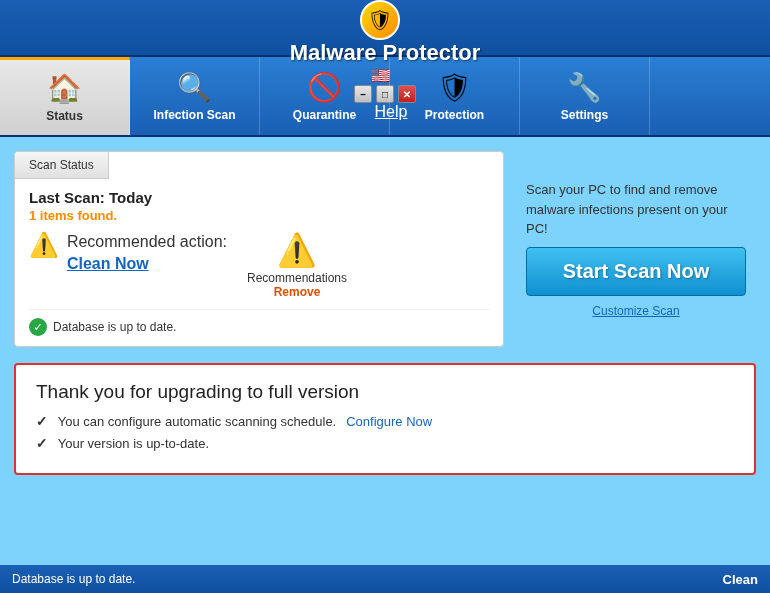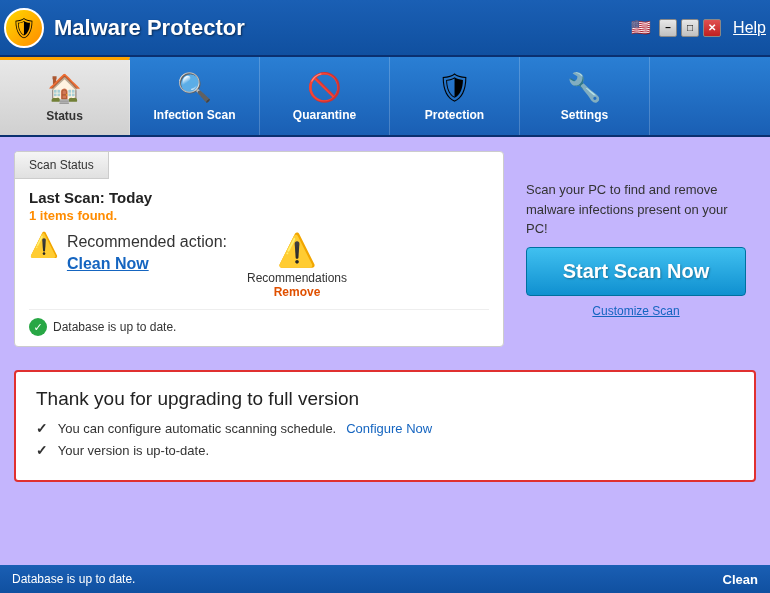--- a/index.html
+++ b/index.html
@@ -4,22 +4,23 @@
   <style>
     * { margin: 0; padding: 0; box-sizing: border-box; }
     body { width: 770px; height: 593px; font-family: Arial, sans-serif; font-size: 13px; overflow: hidden; background: #d4d0c8; }
 
     
     .title-bar {
       background: linear-gradient(to bottom, #1a5fb4, #1050a0);
       height: 57px;
       display: flex;
       align-items: center;
-      padding: 0 4px;
+      padding: 0 16px;
       border-bottom: 2px solid #0a3070;
+      flex-direction: column;
     }
     .title-icon {
       width: 40px; height: 40px;
       background: linear-gradient(135deg, #ffd700, #ff8c00);
       border-radius: 50%;
       display: flex; align-items: center; justify-content: center;
       margin-right: 10px;
       border: 2px solid #fff;
       position: relative;
       flex-shrink: 0;
@@ -82,26 +83,26 @@
     }
     .nav-tab-label {
       font-size: 12px;
       font-weight: bold;
     }
     .nav-tab.active .nav-tab-label { color: #333; }
     .nav-tab:not(.active) .nav-tab-label { color: white; }
 
     
     .main-content {
-      background: #c4b5fd;
+      background: #7dd3fc;
       padding: 14px;
       height: calc(593px - 57px - 80px - 28px);
       display: flex;
       flex-direction: column;
-      gap: 23px;
+      gap: 16px;
     }
 
     
     .scan-area {
       display: flex;
       gap: 12px;
     }
 
     
     .scan-status-panel {

